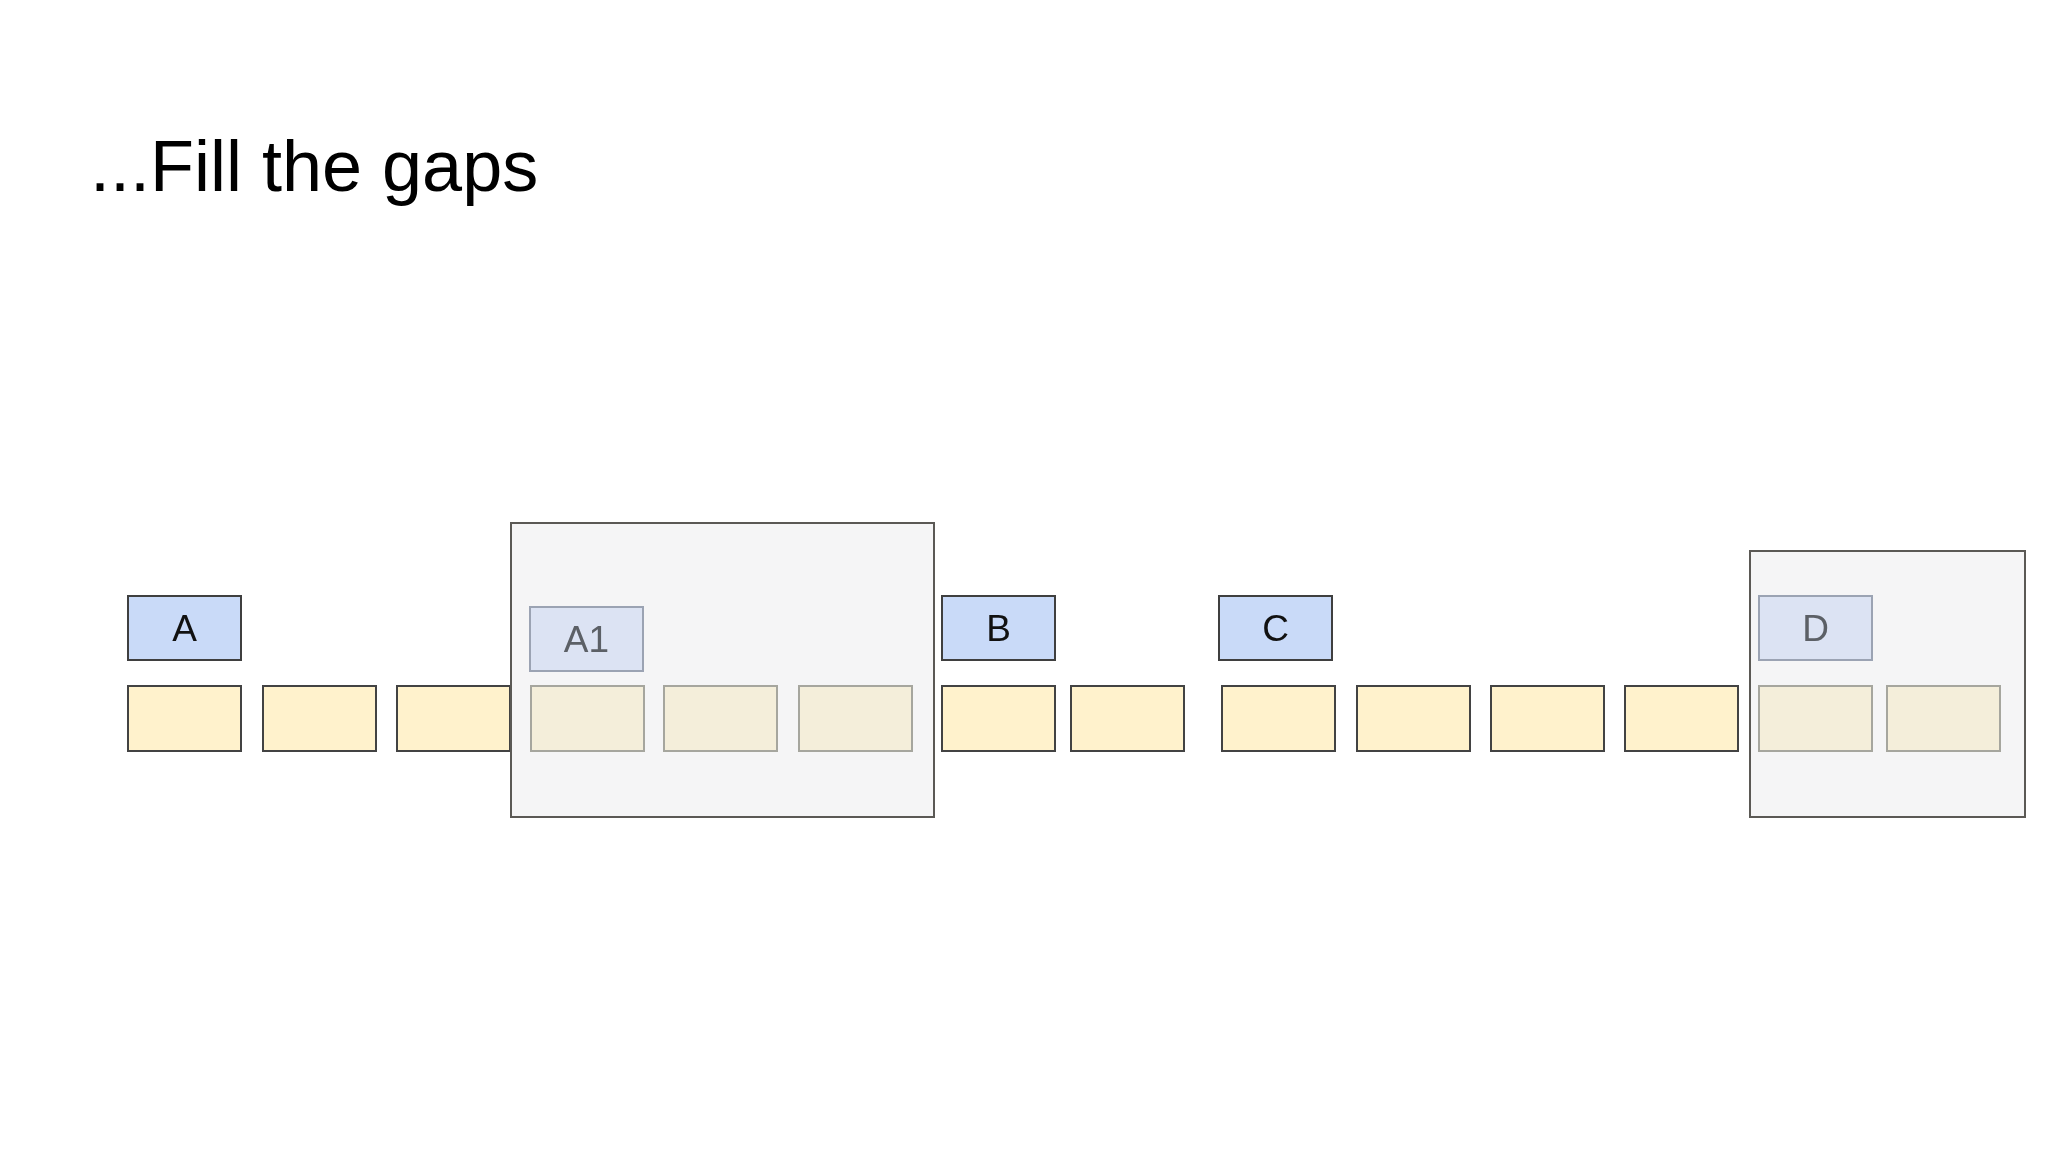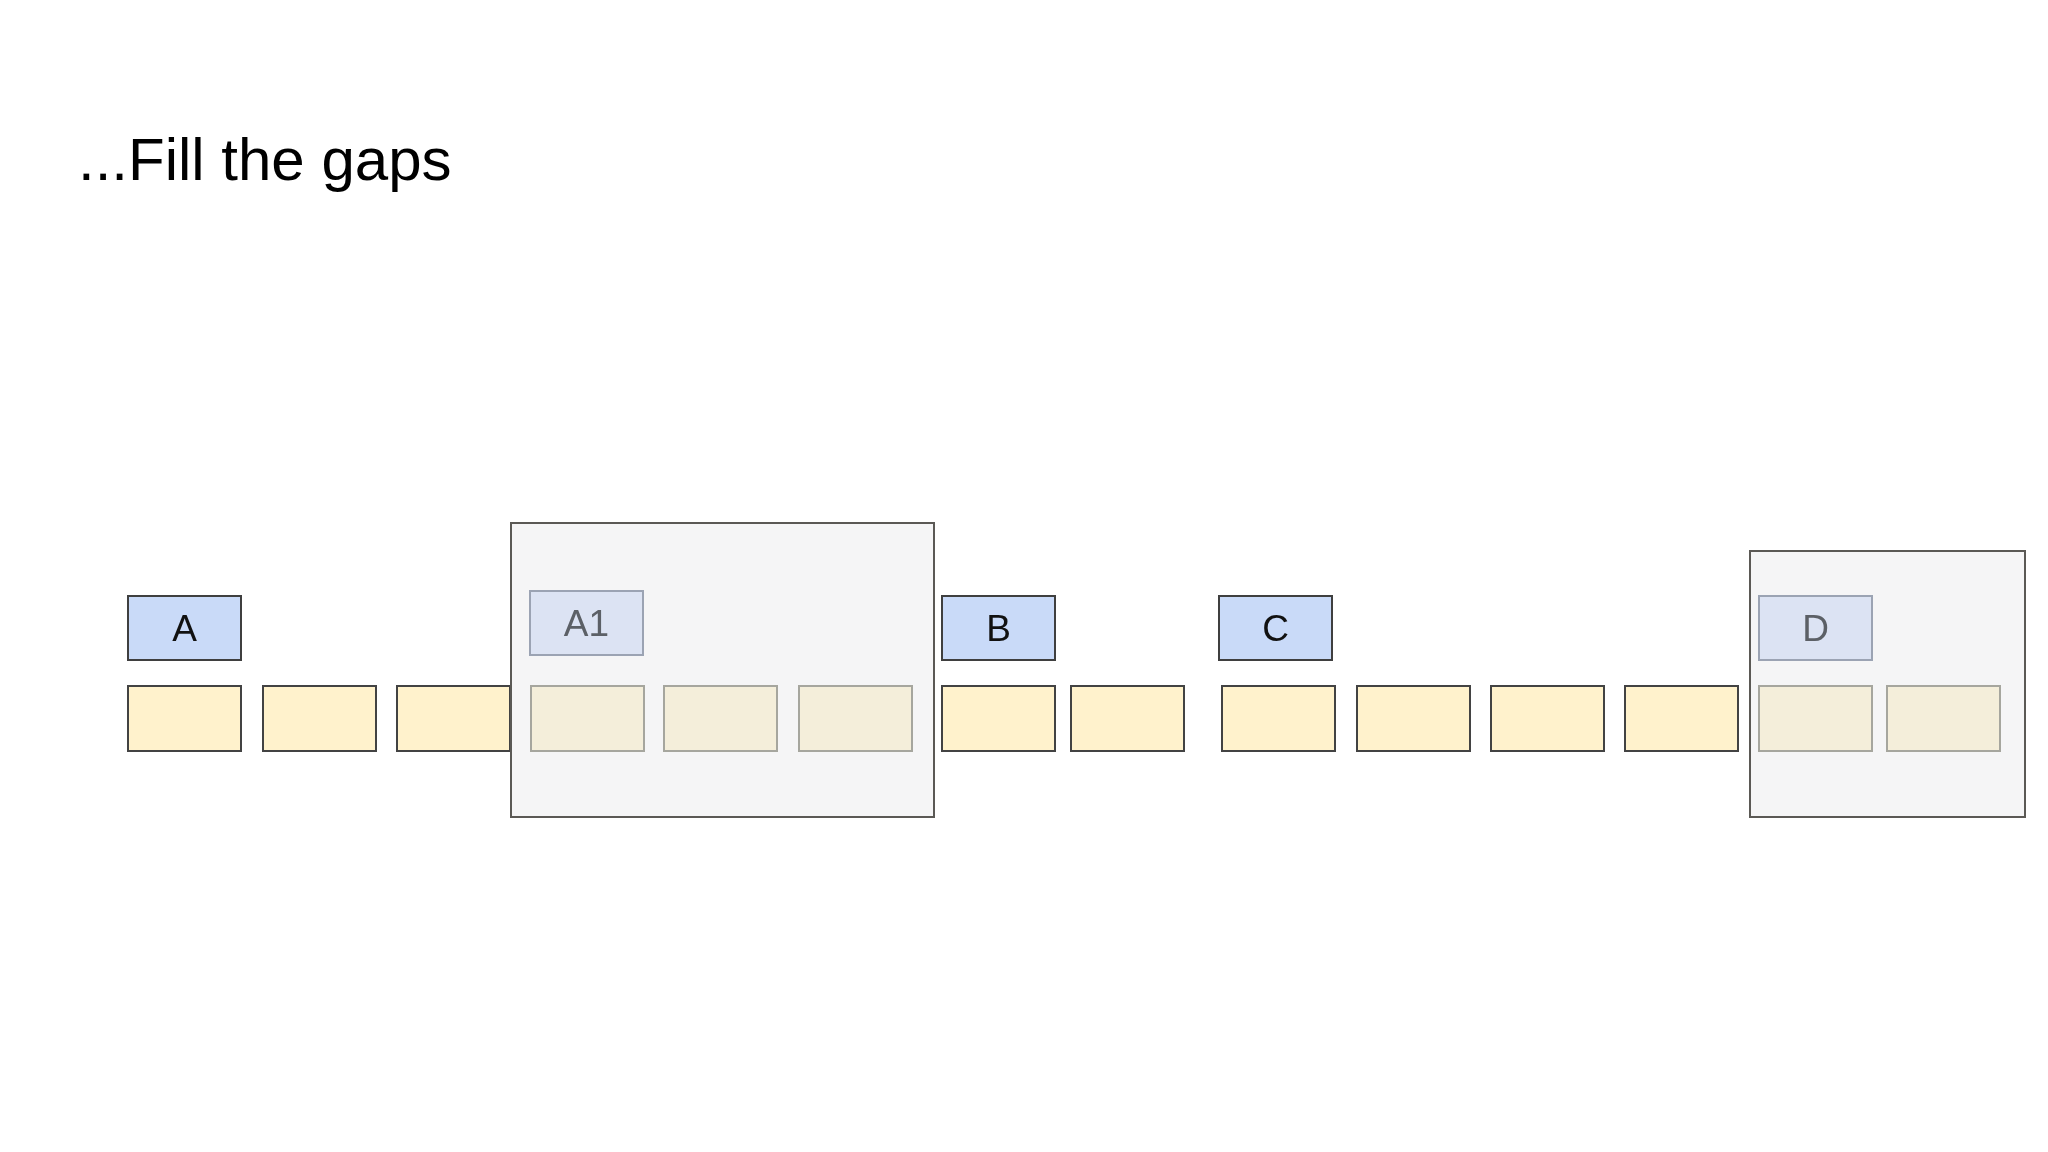--- a/index.html
+++ b/index.html
@@ -13,23 +13,23 @@
     overflow: hidden;
     background: var(--background, #ffffff);
     font-family: "Liberation Sans", sans-serif;
   }
   .slide {
     position: absolute;
     inset: 0;
   }
   .title {
     position: absolute;
-    left: 78px;
+    left: 90px;
     top: 130px;
-    font-size: 60px;
+    font-size: 72px;
     line-height: 1;
     font-weight: 400;
     color: var(--title-text, #000);
     white-space: pre;
   }
   .diagram {
     position: absolute;
     inset: 0;
   }
   .panel {
@@ -87,18 +87,18 @@
       <div class="slot muted" style="left: 798px; top: 685px; width: 115px; height: 67px;"></div>
       <div class="slot" style="left: 941px; top: 685px; width: 115px; height: 67px;"></div>
       <div class="slot" style="left: 1070px; top: 685px; width: 115px; height: 67px;"></div>
       <div class="slot" style="left: 1221px; top: 685px; width: 115px; height: 67px;"></div>
       <div class="slot" style="left: 1356px; top: 685px; width: 115px; height: 67px;"></div>
       <div class="slot" style="left: 1490px; top: 685px; width: 115px; height: 67px;"></div>
       <div class="slot" style="left: 1624px; top: 685px; width: 115px; height: 67px;"></div>
       <div class="slot muted" style="left: 1758px; top: 685px; width: 115px; height: 67px;"></div>
       <div class="slot muted" style="left: 1886px; top: 685px; width: 115px; height: 67px;"></div>
       <div class="seg-label" style="left: 127px; top: 595px; width: 115px; height: 66px;">A</div>
-      <div class="seg-label muted" style="left: 529px; top: 590px; width: 115px; height: 66px;">A1</div>
+      <div class="seg-label muted" style="left: 529px; top: 606px; width: 115px; height: 66px;">A1</div>
       <div class="seg-label" style="left: 941px; top: 595px; width: 115px; height: 66px;">B</div>
       <div class="seg-label" style="left: 1218px; top: 595px; width: 115px; height: 66px;">C</div>
       <div class="seg-label muted" style="left: 1758px; top: 595px; width: 115px; height: 66px;">D</div>
     </div>
 </div>
 
 </body></html>

